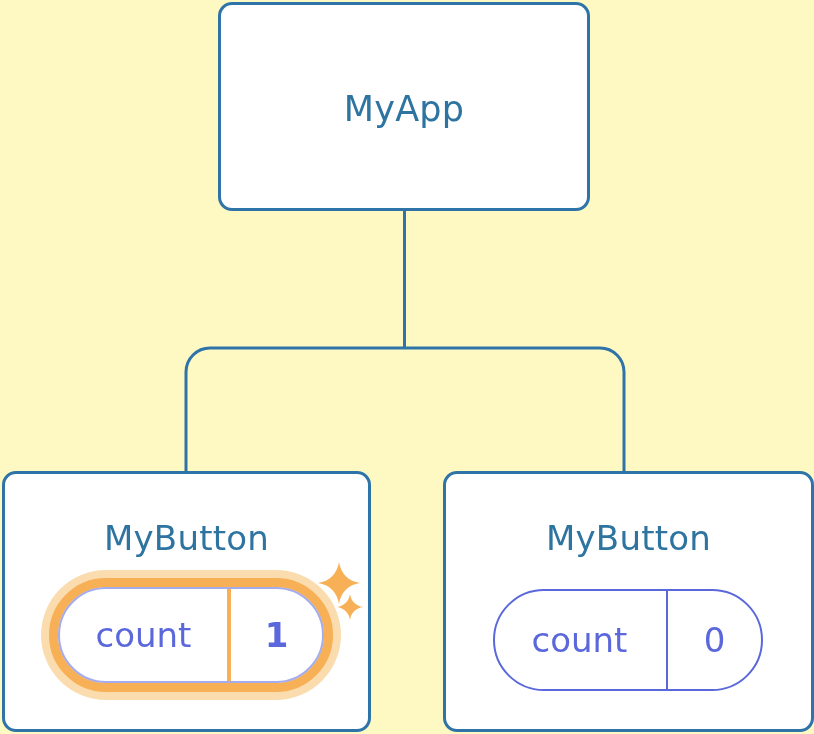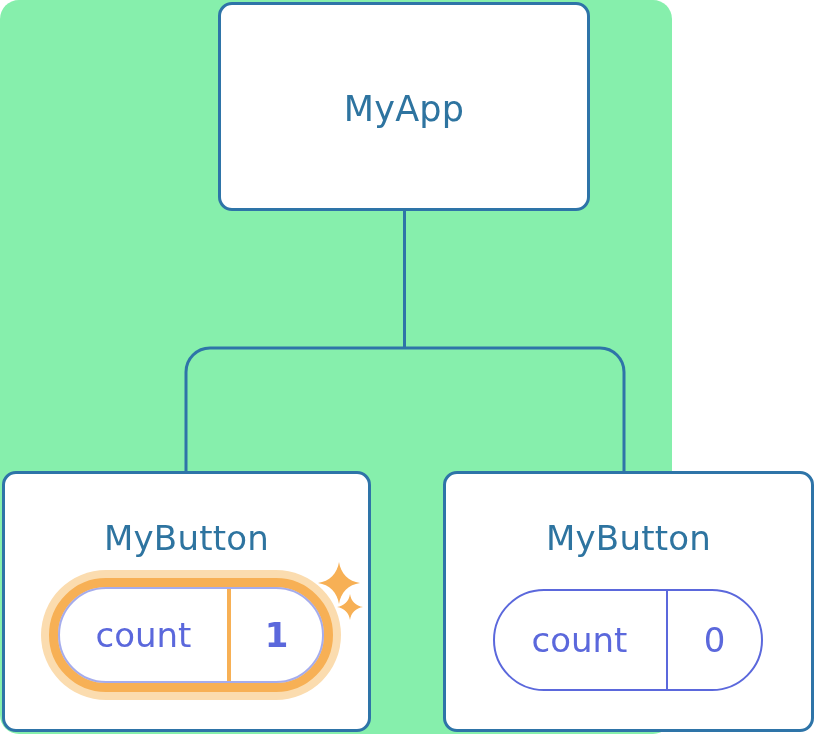--- a/index.html
+++ b/index.html
@@ -7,24 +7,23 @@
     padding: 0;
   }
   body {
     width: 814px;
     height: 734px;
     overflow: hidden;
     font-family: "DejaVu Sans", sans-serif;
   }
   #stage {
     position: relative;
-    width: 672px;
+    width: 814px;
     height: 734px;
-    background: #86efac;
-    border-radius: 19px;
+    background: #fef9c3;
   }
 
   
   #connectors {
     position: absolute;
     left: 0;
     top: 0;
     width: 814px;
     height: 734px;
   }

